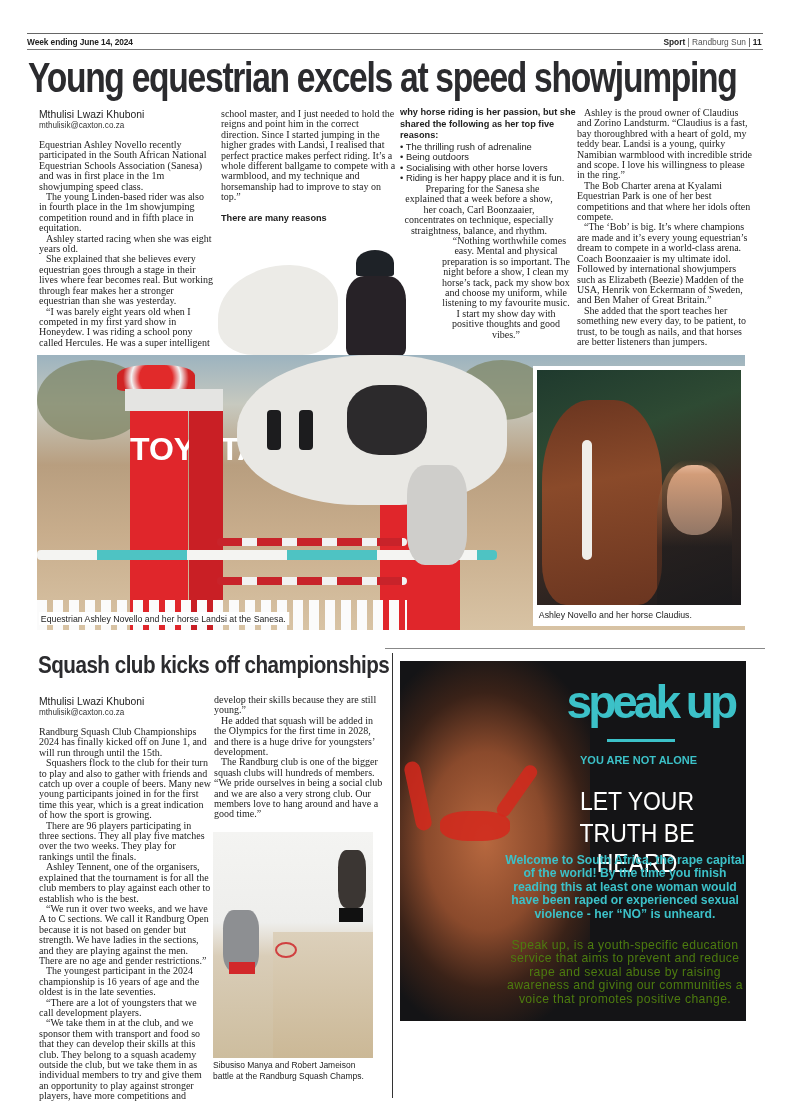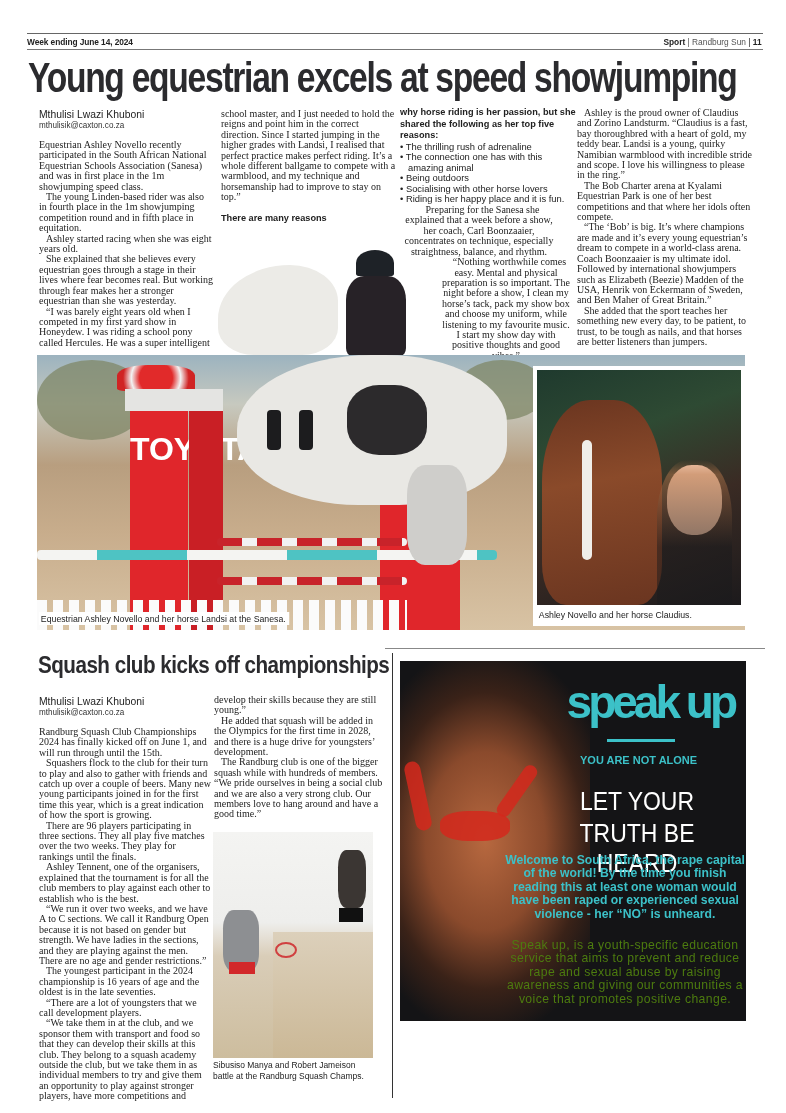--- a/index.html
+++ b/index.html
@@ -96,21 +96,20 @@
   <div class="col">
     <p class="noind">school master, and I just needed to hold the reigns and point him in the correct direction. Since I started jumping in the higher grades with Landsi, I realised that perfect practice makes perfect riding. It’s a whole different ballgame to compete with a warmblood, and my technique and horsemanship had to improve to stay on top.”</p>
   </div>
   <div class="sans-b" style="margin-top:10px;">There are many reasons</div>
 </div>
 
 <div class="abs" style="left:400px; top:107px; width:178px;">
   <div class="sans-b">why horse riding is her passion, but she shared the following as her top five reasons:</div>
   <ul class="bullets">
     <li>The thrilling rush of adrenaline</li>
-    <li>The connection one has with this amazing animal</li>
     <li>Being outdoors</li>
     <li>Socialising with other horse lovers</li>
     <li>Riding is her happy place and it is fun.</li>
   </ul>
   <div class="col" style="text-align:center;">
     <p style="padding:0 20px 0 0;">Preparing for the Sanesa she explained that a week before a show, her coach, Carl Boonzaaier, concentrates on technique, especially straightness, balance, and rhythm.</p>
     <p style="padding:0 6px 0 40px;">“Nothing worthwhile comes easy. Mental and physical preparation is so important. The night before a show, I clean my horse’s tack, pack my show box and choose my uniform, while listening to my favourite music. I start my show day with positive thoughts and good vibes.”</p>
   </div>
 </div>
 
@@ -178,21 +177,21 @@
     <p>The youngest participant in the 2024 championship is 16 years of age and the oldest is in the late seventies.</p>
     <p>“There are a lot of youngsters that we call development players.</p>
     <p>“We take them in at the club, and we sponsor them with transport and food so that they can develop their skills at this club. They belong to a squash academy outside the club, but we take them in as individual members to try and give them an opportunity to play against stronger players, have more competitions and</p>
   </div>
 </div>
 
 <div class="abs" style="left:214px; top:695px; width:172px;">
   <div class="col">
     <p class="noind">develop their skills because they are still young.”</p>
     <p>He added that squash will be added in the Olympics for the first time in 2028, and there is a huge drive for youngsters’ development.</p>
-    <p>The Randburg club is one of the bigger squash while with hundreds of members. “We pride ourselves in being a social club and we are also a very strong club. Our members love to hang around and have a good time.”</p>
+    <p>The Randburg club is one of the bigger squash clubs will hundreds of members. “We pride ourselves in being a social club and we are also a very strong club. Our members love to hang around and have a good time.”</p>
   </div>
 </div>
 
 <div class="abs sq-photo">
   <div style="position:absolute; left:60px; top:100px; width:100px; height:126px; background:linear-gradient(180deg,#dcd0bb,#cbb896);"></div>
   <div style="position:absolute; left:125px; top:18px; width:28px; height:58px; background:#3b3633; border-radius:30%;"></div>
   <div style="position:absolute; left:126px; top:76px; width:24px; height:14px; background:#111;"></div>
   <div style="position:absolute; left:10px; top:78px; width:36px; height:62px; background:#8d8f92; border-radius:30%;"></div>
   <div style="position:absolute; left:16px; top:130px; width:26px; height:12px; background:#d2282a;"></div>
   <div style="position:absolute; left:62px; top:110px; width:22px; height:16px; border:2px solid #d04040; border-radius:50%;"></div>

